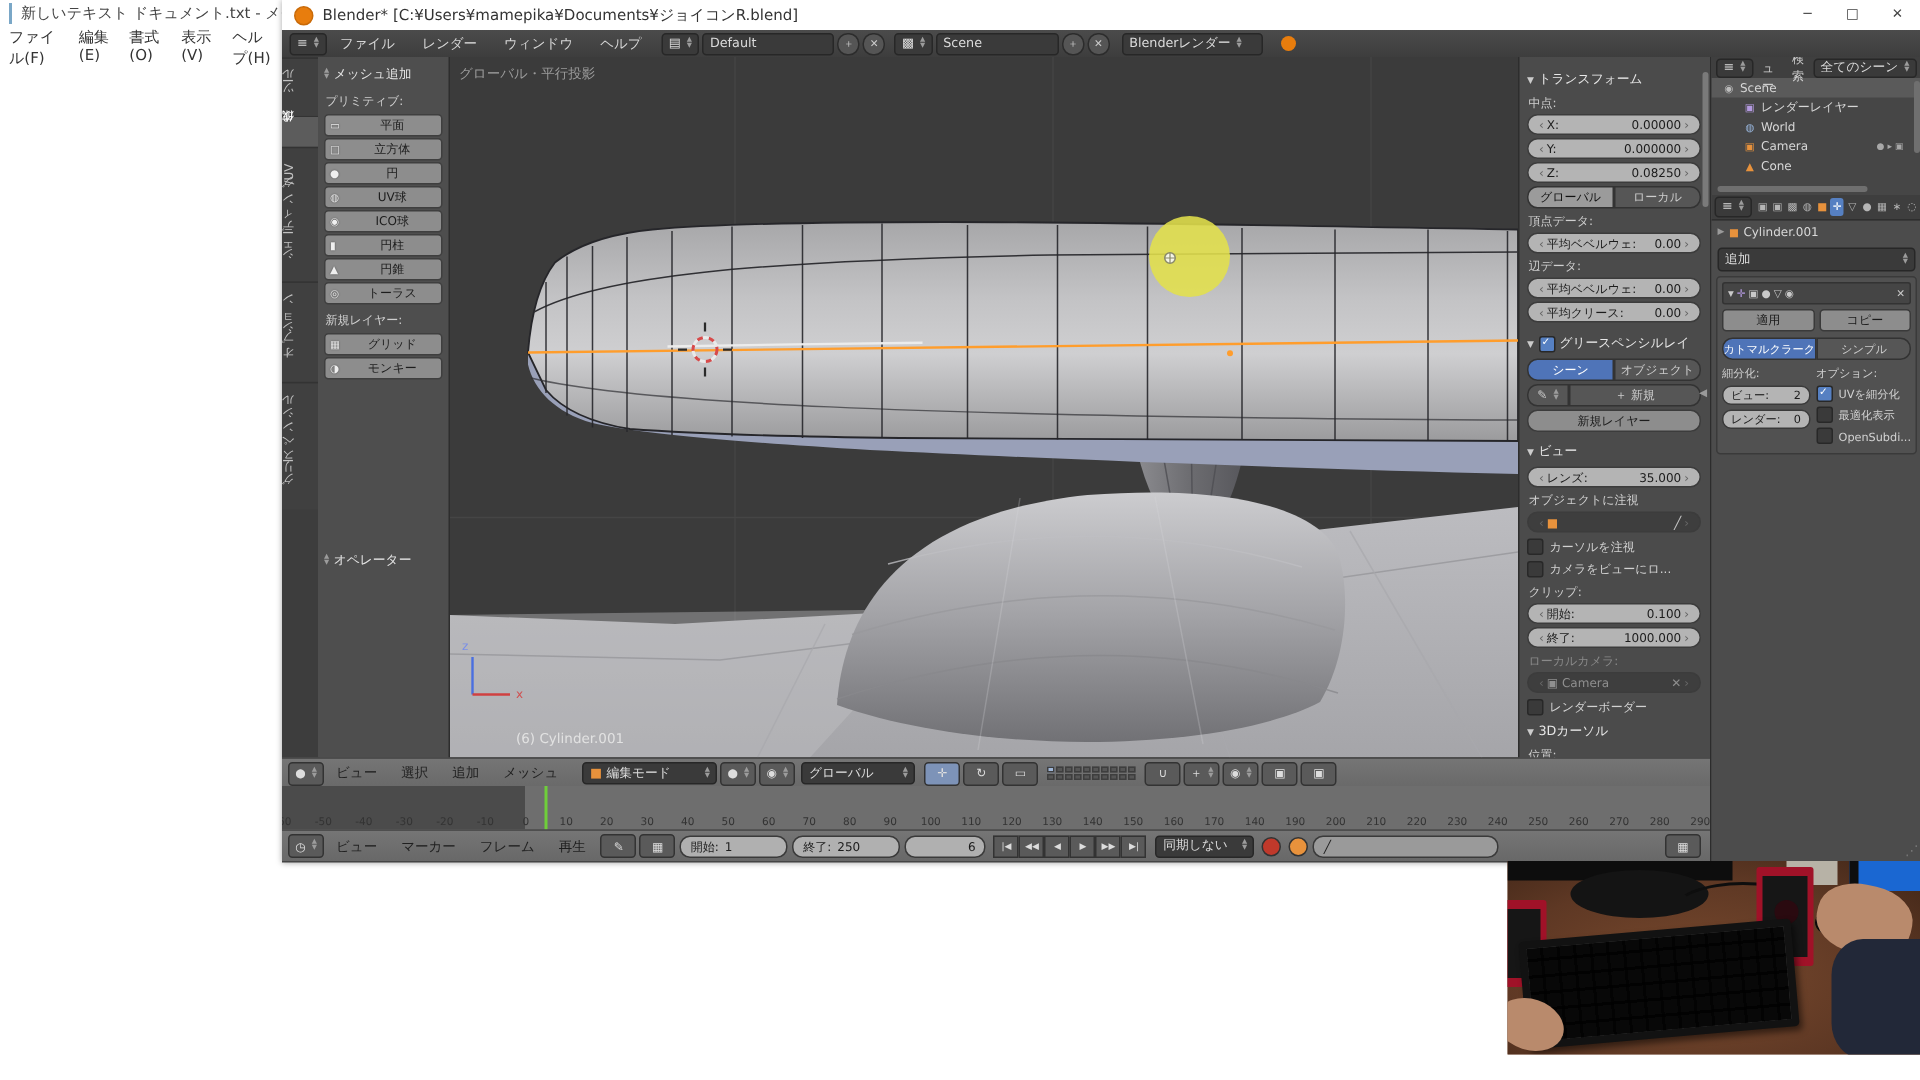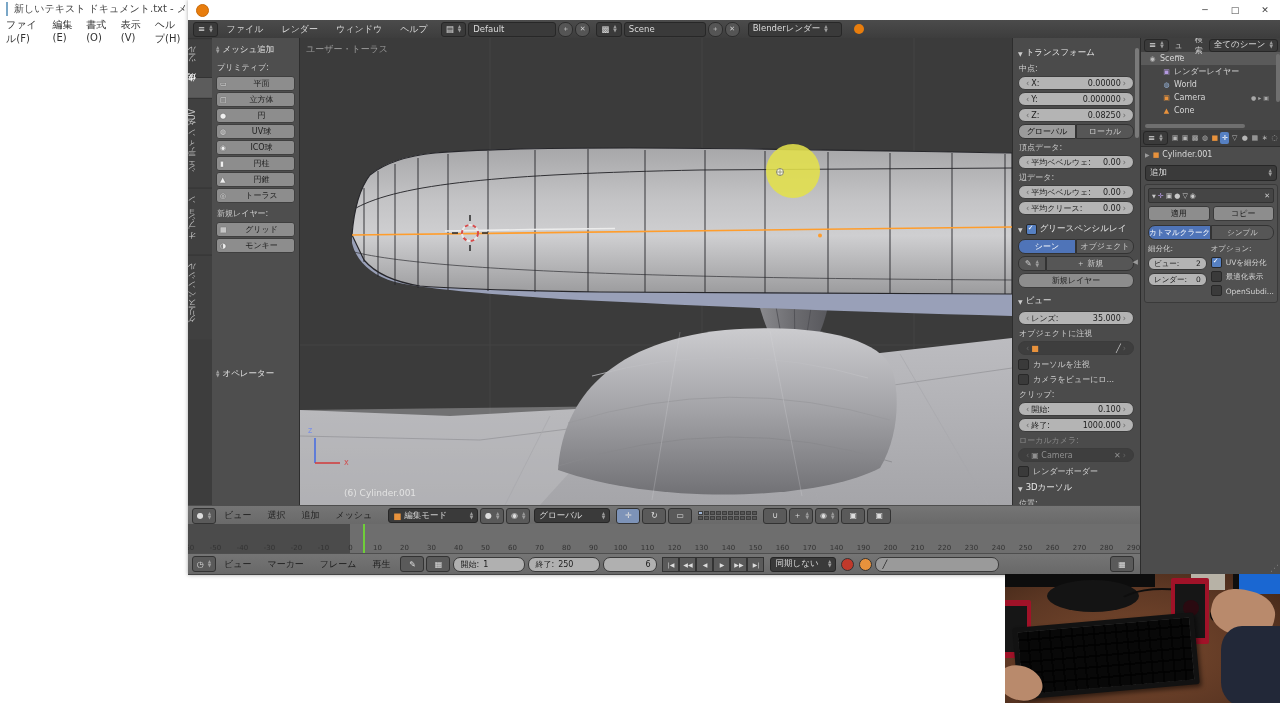--- a/index.html
+++ b/index.html
@@ -186,20 +186,21 @@
       <span>書式(O)</span>
       <span>表示(V)</span>
       <span>ヘルプ(H)</span>
     </div>
   </div>
 
   <div class="abs" id="blender">
 
     <div class="abs" id="b-title">
       <span id="b-logo"></span>
+      <span class="nw">Blender* [C:¥Users¥mamepika¥Documents¥ジョイコンR.blend]</span>
       <div id="b-winbtns">
         <div>─</div>
         <div>□</div>
         <div>✕</div>
       </div>
     </div>
 
     <div class="abs" id="infobar">
       <div class="dsel" style="margin-left:5px">
         <span>≡</span>
@@ -359,21 +360,21 @@
           <path d="M170,183 L170,177 M170,207 L170,213 M158,195 L152,195 M182,195 L188,195" stroke="#2a2a2a" stroke-width="1.5"></path>
         </g>
 
         <circle cx="493" cy="133" r="27" fill="#e3e04b" opacity="0.88"></circle>
         <circle cx="480" cy="134" r="3.5" fill="#f6f6e8" stroke="#8a8a6a"></circle>
         <path d="M480,130.5 L480,137.5 M476.5,134 L483.5,134" stroke="#8a8a6a" stroke-width="0.8"></path>
 
         <path d="M15,425 L15,400" stroke="#4a6fe0" stroke-width="1.6"></path>
         <path d="M15,425 L40,425" stroke="#d04040" stroke-width="1.6"></path>
       </svg>
-      <div id="vp-label" class="nw">ユーザー・トーラス</div>
+      <div id="vp-label" class="nw">グローバル・平行投影</div>
       <div id="vp-obj" class="nw">(6) Cylinder.001</div>
       <div id="ax-z">z</div>
       <div id="ax-x">x</div>
     </div>
 
     <div class="abs" id="npanel">
       <div class="nhead">
           <span class="tri">▼</span>
           <span>トランスフォーム</span>
         </div>

